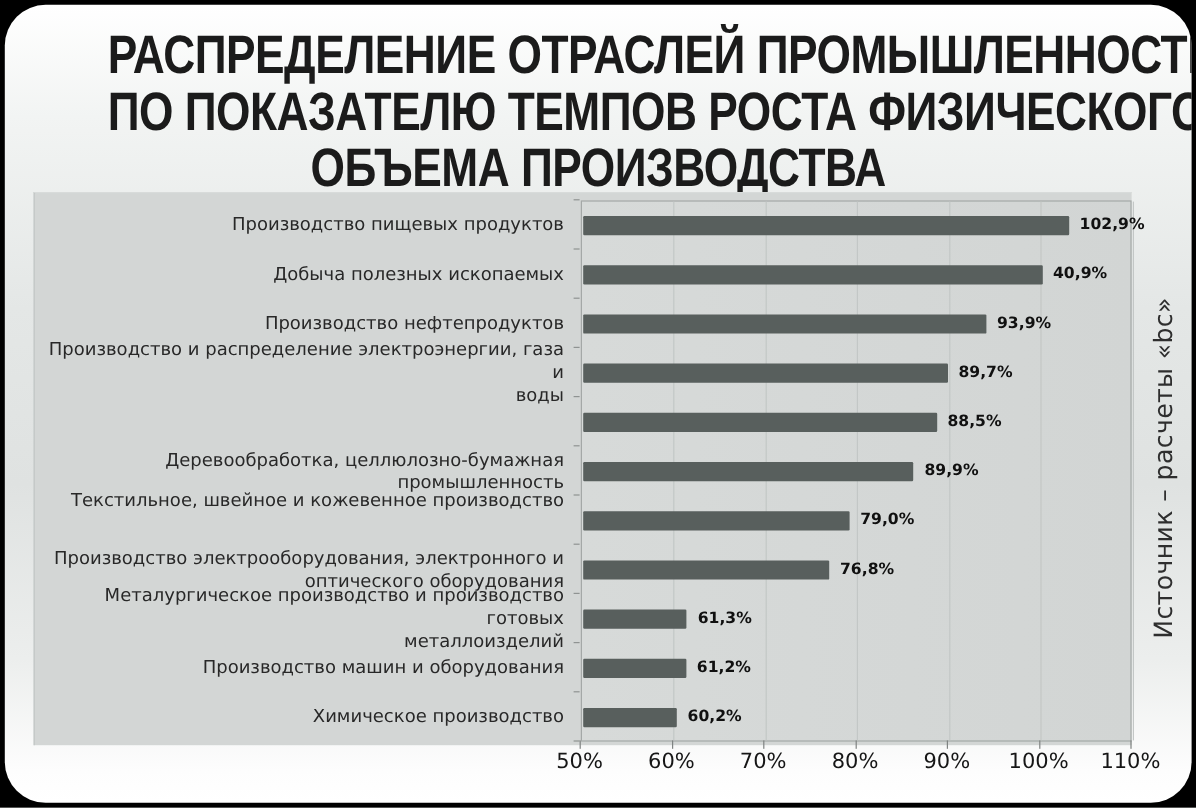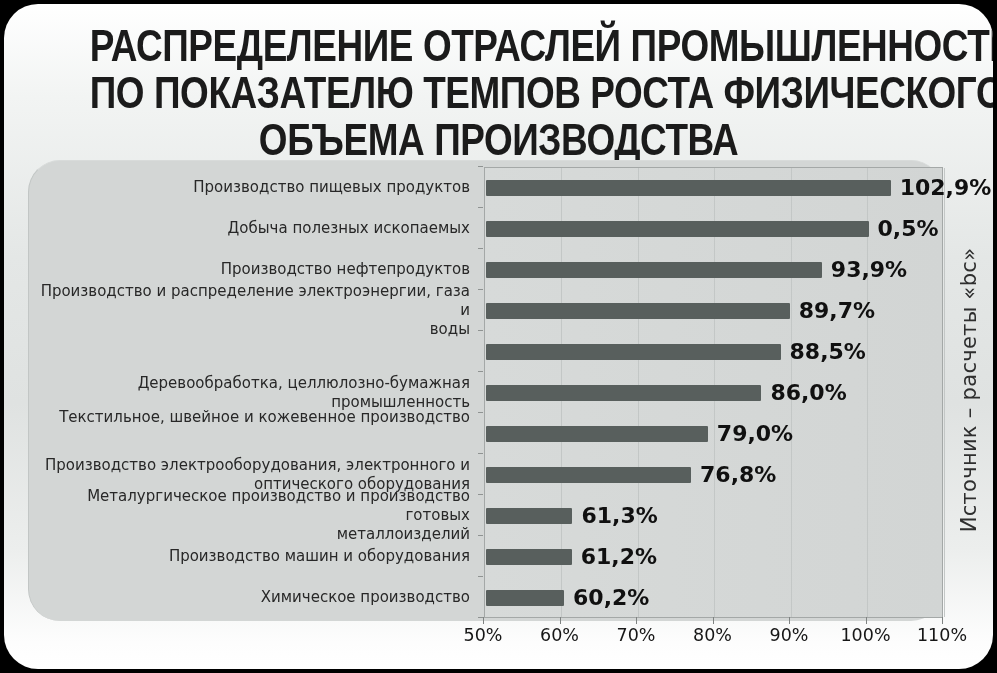--- a/index.html
+++ b/index.html
@@ -14,37 +14,37 @@
   }
   .content{position:absolute;left:-4px;top:-4px;width:997px;height:673px;}
   .title{
     position:absolute;left:0;top:22px;width:997px;text-align:center;
     font-family:"Liberation Sans",sans-serif;font-weight:700;color:#1b1b1b;
     font-size:45px;line-height:47px;letter-spacing:-0.5px;
   }
   .title-line{display:block;white-space:nowrap;transform:scaleX(0.82);transform-origin:50% 50%;}
   .panel{
     position:absolute;left:28px;top:160px;width:914px;height:460px;
-    background:#d3d6d5;border-left:1px solid #c2c6c5;border-top:1px solid #d8dbda;border-radius:32px;
+    background:#d3d6d5;border-left:1px solid #c2c6c5;border-top:1px solid #d8dbda;
   }
   .plot{
     position:absolute;left:455px;top:6px;width:459px;height:451px;
     background:linear-gradient(90deg,#d7dad9,#d2d5d4);
     border:1px solid #a4a8a7;box-sizing:border-box;
   }
   .gridline{position:absolute;top:0;bottom:0;width:1px;background:#c3c7c6;}
   .row-label{
     position:absolute;left:0;width:450px;box-sizing:border-box;padding-right:9px;height:41px;
     display:flex;align-items:center;justify-content:flex-end;
     text-align:right;font-size:15px;line-height:19px;color:#282828;white-space:pre-line;
   }
   .bar{position:absolute;height:16px;border-radius:1px;}
   .value-label{
     position:absolute;height:41px;display:flex;align-items:center;
-    font-weight:700;font-size:22px;color:#101010;white-space:nowrap;
+    font-weight:700;font-size:13px;color:#101010;white-space:nowrap;
   }
   .cat-tick{position:absolute;left:478px;width:5px;height:1px;background:#8f9392;}
   .x-tick{position:absolute;width:1px;height:7px;top:617px;background:#7f8382;}
   .x-label{
     position:absolute;top:625px;width:84px;text-align:center;
     font-weight:400;font-size:17.5px;color:#161616;
   }
   .source-strip{
     position:absolute;left:944px;top:160px;width:50px;height:460px;
     display:flex;align-items:center;justify-content:center;
@@ -73,34 +73,34 @@
           <div class="gridline" style="left: 229px;"></div>
           <div class="gridline" style="left: 305.5px;"></div>
           <div class="gridline" style="left: 382px;"></div>
           <div class="gridline" style="left: 458.5px;"></div>
         </div>
     <div class="row-label" style="top: 6px;">Производство пищевых продуктов</div>
         <div class="bar" style="left: 457px; top: 18.5px; width: 404.685px; background: rgb(88, 95, 93);"></div>
         <div class="value-label" style="left: 870.685px; top: 6px;">102,9%</div>
         <div class="row-label" style="top: 47px;">Добыча полезных ископаемых</div>
         <div class="bar" style="left: 457px; top: 59.5px; width: 382.5px; background: rgb(88, 95, 93);"></div>
-        <div class="value-label" style="left: 848.5px; top: 47px;">0,5%</div>
+        <div class="value-label" style="left: 848.5px; top: 47px;">40,9%</div>
         <div class="row-label" style="top: 88px;">Производство нефтепродуктов</div>
         <div class="bar" style="left: 457px; top: 100.5px; width: 335.835px; background: rgb(88, 95, 93);"></div>
         <div class="value-label" style="left: 801.835px; top: 88px;">93,9%</div>
         <div class="row-label" style="top: 129px;">Производство и распределение электроэнергии, газа и
 воды</div>
         <div class="bar" style="left: 457px; top: 141.5px; width: 303.705px; background: rgb(88, 95, 93);"></div>
         <div class="value-label" style="left: 769.705px; top: 129px;">89,7%</div>
         <div class="bar" style="left: 457px; top: 182.5px; width: 294.525px; background: rgb(88, 95, 93);"></div>
         <div class="value-label" style="left: 760.525px; top: 170px;">88,5%</div>
         <div class="row-label" style="top: 211px;">Деревообработка, целлюлозно-бумажная
 промышленность</div>
         <div class="bar" style="left: 457px; top: 223.5px; width: 275.4px; background: rgb(88, 95, 93);"></div>
-        <div class="value-label" style="left: 741.4px; top: 211px;">86,0%</div>
+        <div class="value-label" style="left: 741.4px; top: 211px;">89,9%</div>
         <div class="row-label" style="top: 236px;">Текстильное, швейное и кожевенное производство</div>
         <div class="bar" style="left: 457px; top: 264.5px; width: 221.85px; background: rgb(88, 95, 93);"></div>
         <div class="value-label" style="left: 687.85px; top: 252px;">79,0%</div>
         <div class="row-label" style="top: 293px;">Производство электрооборудования, электронного и
 оптического оборудования</div>
         <div class="bar" style="left: 457px; top: 305.5px; width: 205.02px; background: rgb(88, 95, 93);"></div>
         <div class="value-label" style="left: 671.02px; top: 293px;">76,8%</div>
         <div class="row-label" style="top: 334px;">Металургическое производство и производство готовых
 металлоизделий</div>
         <div class="bar" style="left: 457px; top: 346.5px; width: 86.445px; background: rgb(88, 95, 93);"></div>

